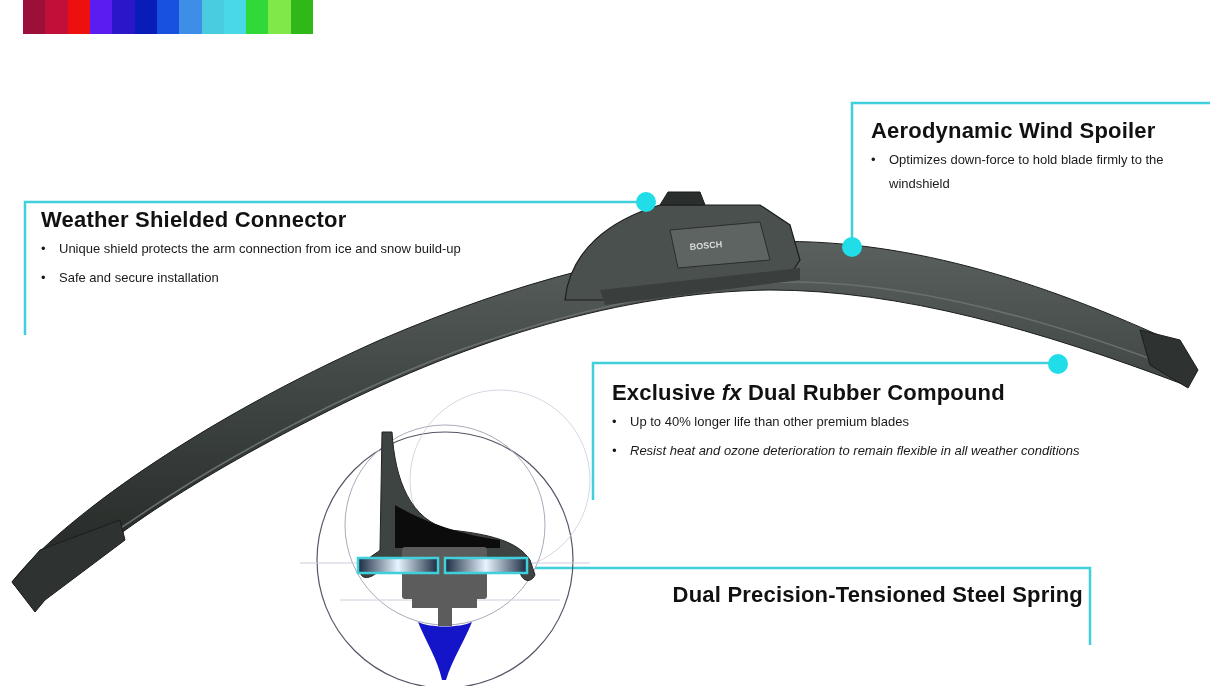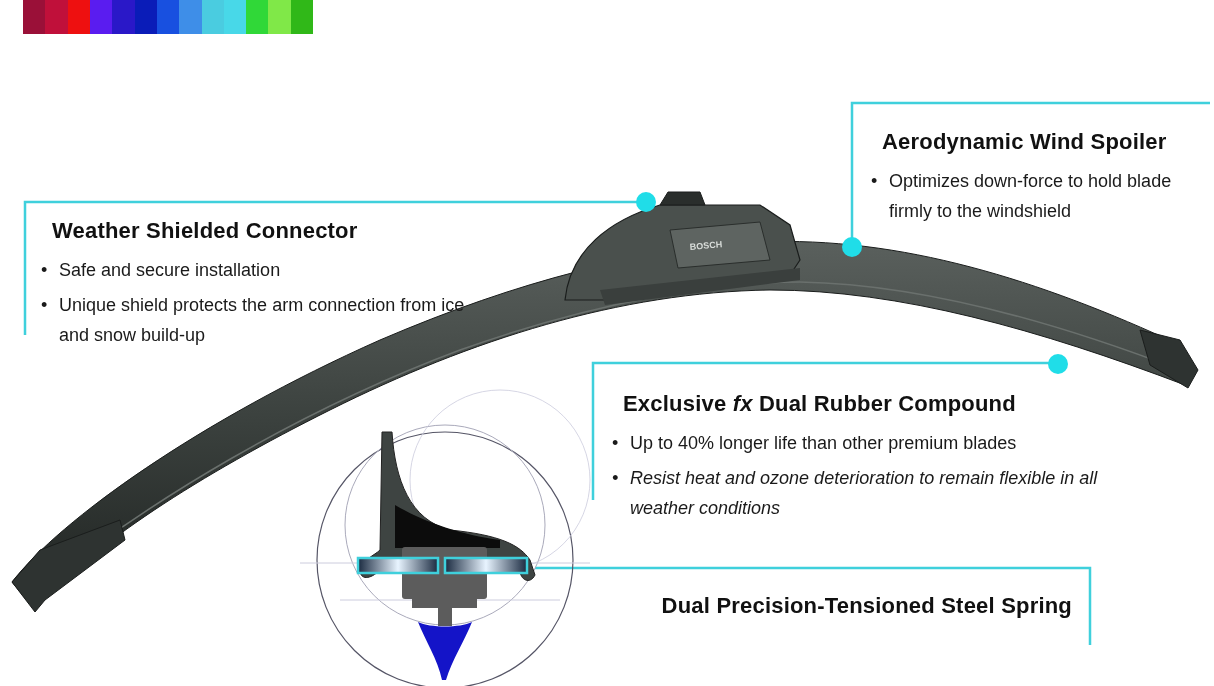--- a/index.html
+++ b/index.html
@@ -1,24 +1,24 @@
 <!DOCTYPE html>
 <html><head>
 <meta charset="utf-8">
 <style>
   html,body{margin:0;padding:0;}
   body{width:1214px;height:686px;background:#ffffff;position:relative;overflow:hidden;font-family:"Liberation Sans","DejaVu Sans",sans-serif;color:#111;}
   .swatch{position:absolute;left:23px;top:0;width:290px;height:34px;display:flex;}
   .swatch span{flex:1;height:100%;}
   svg.art{position:absolute;left:0;top:0;}
   .callout{position:absolute;}
-  .callout h2{margin:11px;font-size:22px;font-weight:bold;letter-spacing:0.2px;color:#111;}
+  .callout h2{margin:0;font-size:22px;font-weight:bold;letter-spacing:0.2px;color:#111;}
   .callout h2 i{font-style:italic;}
   .callout ul{margin:4px 0 0 0;padding:0;list-style:none;}
-  .callout li{font-size:18px;line-height:30px;color:#1a1a1a;padding-left:18px;position:relative;margin-bottom:5px;}
+  .callout li{font-size:13px;line-height:24px;color:#1a1a1a;padding-left:18px;position:relative;margin-bottom:5px;}
   .callout li:before{content:"•";position:absolute;left:0;top:0;}
 </style>
 </head>
 <body>
 
 <div class="swatch" id="swatch">
     <span style="background: rgb(154, 16, 56);"></span>
     <span style="background: rgb(192, 16, 58);"></span>
     <span style="background: rgb(238, 16, 16);"></span>
     <span style="background: rgb(90, 28, 240);"></span>
@@ -95,22 +95,22 @@
 <div class="callout" style="left:871px;top:118px;width:340px;">
   <h2>Aerodynamic Wind Spoiler</h2>
   <ul>
     <li>Optimizes down-force to hold blade firmly to the windshield</li>
   </ul>
 </div>
 
 <div class="callout" style="left:41px;top:207px;width:450px;">
   <h2>Weather Shielded Connector</h2>
   <ul>
+    <li style="width:420px;">Unique shield protects the arm connection from ice and snow build-up</li>
     <li>Safe and secure installation</li>
-    <li style="width:420px;">Unique shield protects the arm connection from ice and snow build-up</li>
   </ul>
 </div>
 
 <div class="callout" style="left:612px;top:380px;width:540px;">
   <h2><span>Exclusive </span><i>fx</i><span> Dual Rubber Compound</span></h2>
   <ul>
     <li>Up to 40% longer life than other premium blades</li>
     <li style="width:490px;font-style:italic;">Resist heat and ozone deterioration to remain flexible in all weather conditions</li>
   </ul>
 </div>

